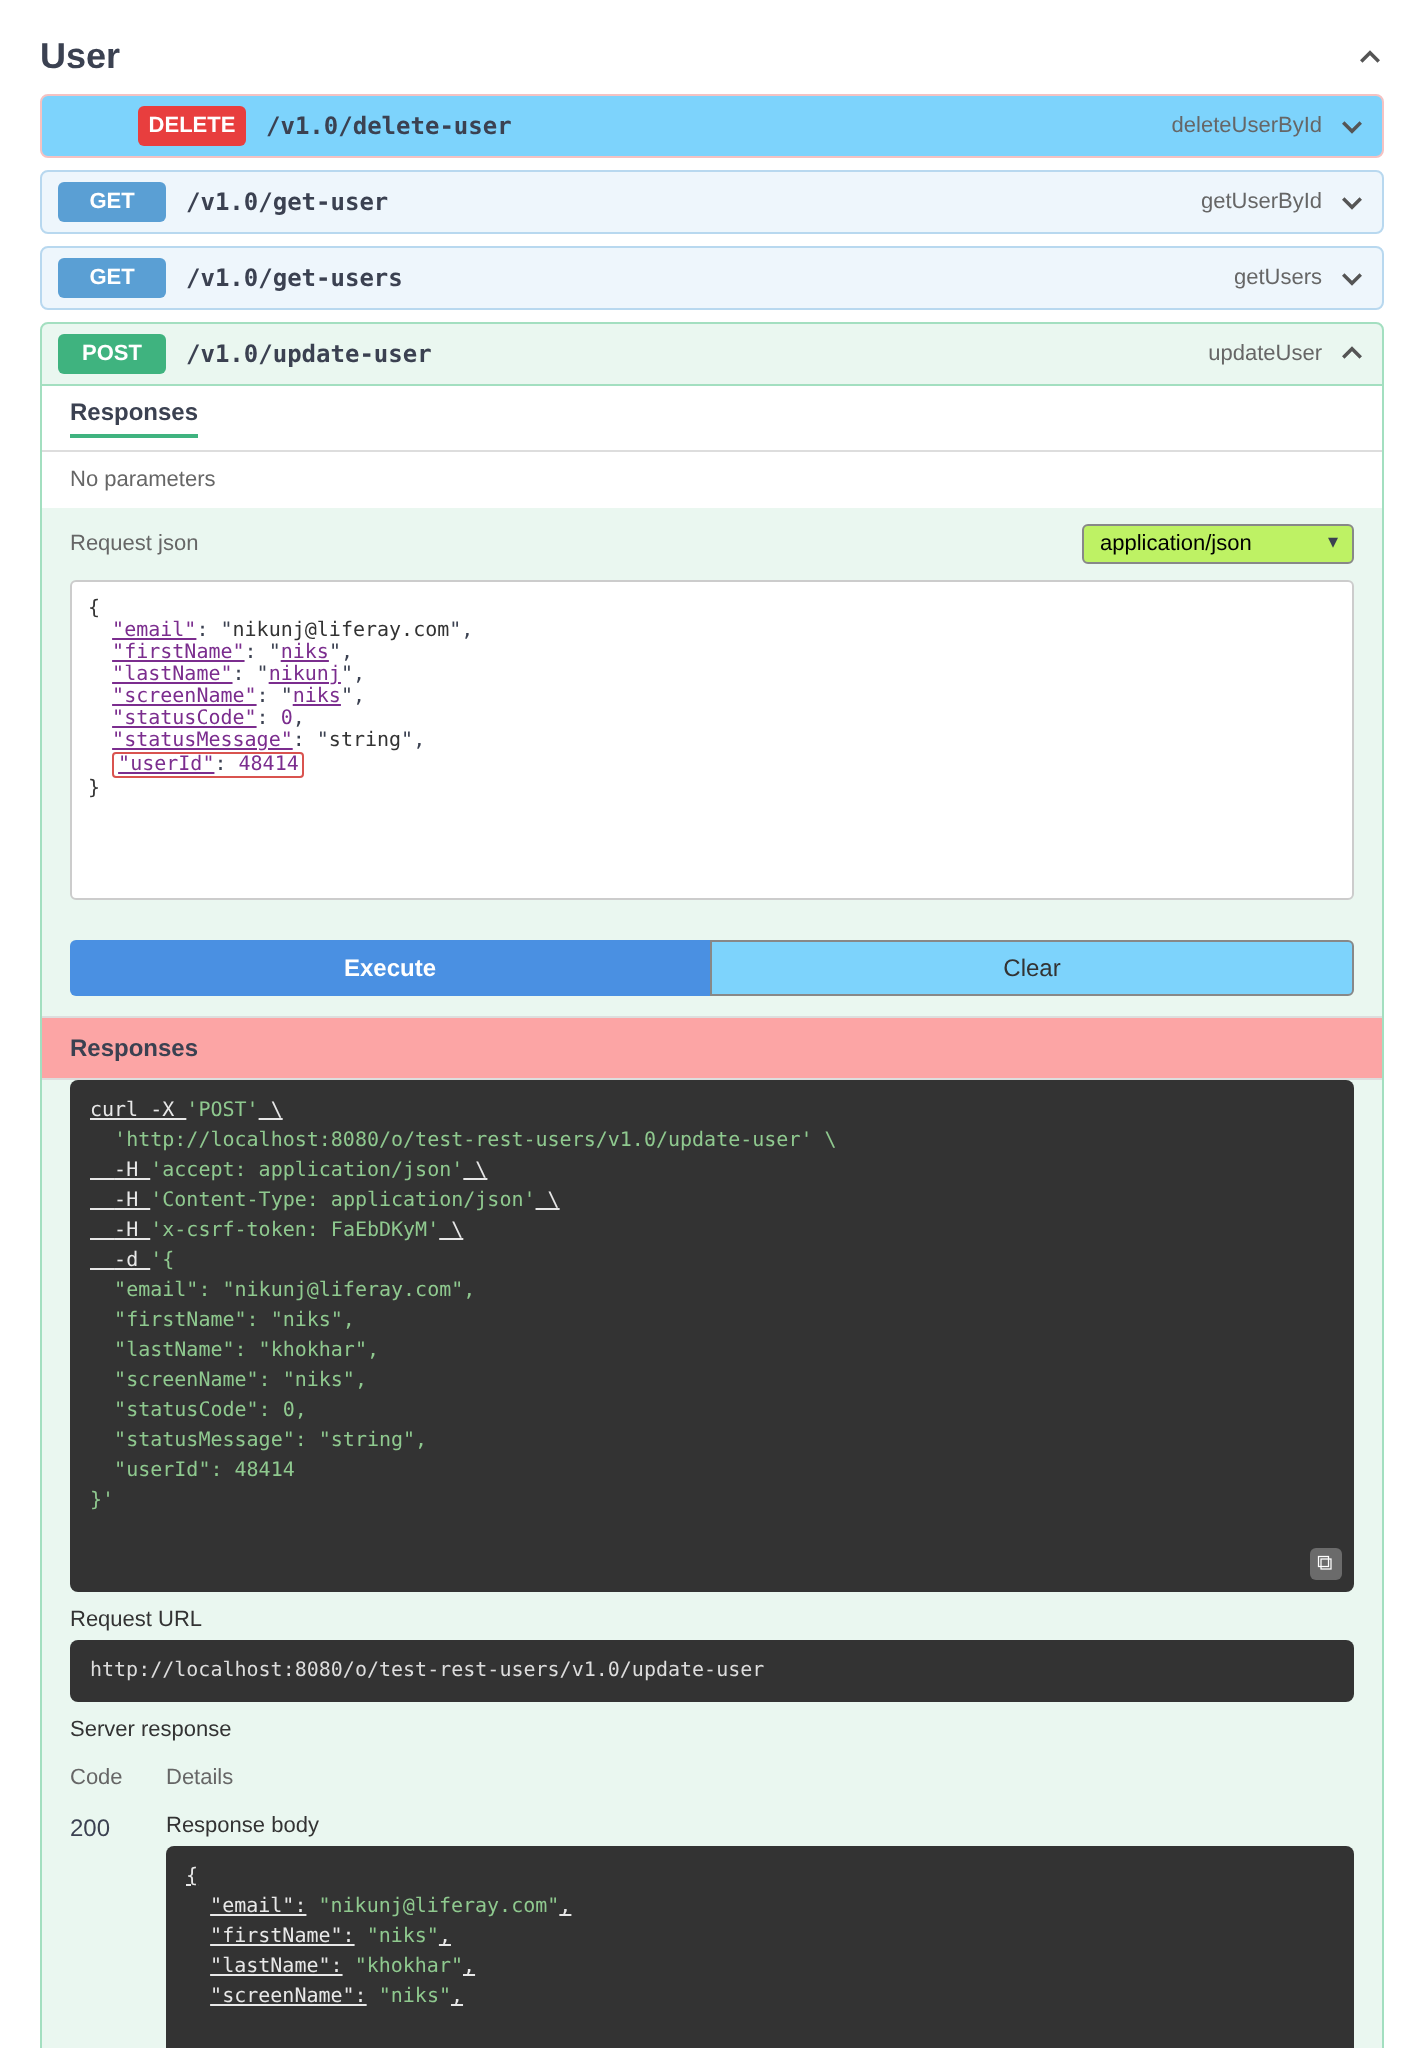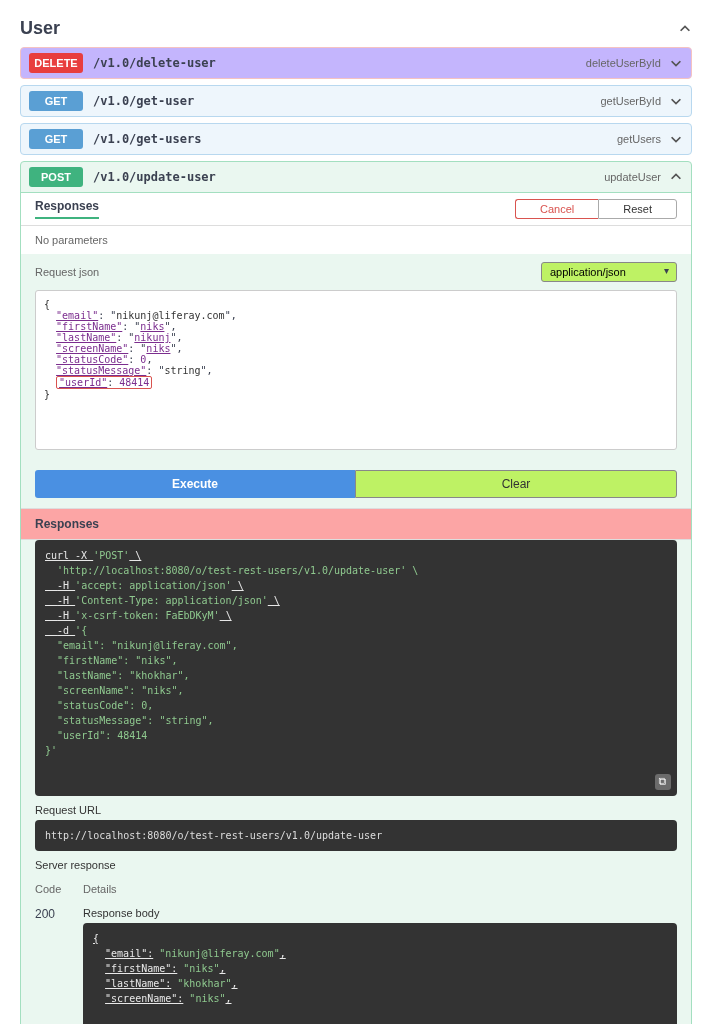--- a/index.html
+++ b/index.html
@@ -4,21 +4,21 @@
 <style>
 * { box-sizing: border-box; margin: 0; padding: 0; }
 body { font-family: -apple-system, BlinkMacSystemFont, "Segoe UI", sans-serif; font-size: 12px; background: #fff; padding: 10px 20px; color: #3b4151; }
 .section-header { display: flex; justify-content: space-between; align-items: center; padding: 8px 0; cursor: pointer; }
 .section-title { font-size: 18px; font-weight: 600; }
 .chevron { width: 14px; height: 14px; display: inline-block; }
 .chevron svg { width: 100%; height: 100%; }
 .endpoint { border: 1px solid; border-radius: 4px; margin-bottom: 6px; overflow: hidden; }
 .endpoint-header { display: flex; align-items: center; padding: 5px 8px; cursor: pointer; }
 .method { font-size: 11px; font-weight: 700; color: #fff; padding: 4px 0; border-radius: 3px; text-align: center; min-width: 54px; margin-right: 10px; }
-.ep-delete { background: #c4b5fd; border-color: #f5c2c2; }
+.ep-delete { background: #7dd3fc; border-color: #f5c2c2; padding-left: 40px; }
 .ep-delete .method { background: #e83e3e; }
 .ep-get { background: #eef6fc; border-color: #b8d8ef; }
 .ep-get .method { background: #5a9fd4; }
 .ep-post { background: #eaf7f0; border-color: #a3dfc0; }
 .ep-post .method { background: #3fb37f; }
 .path { font-family: Menlo, Consolas, monospace; font-size: 12px; font-weight: 600; flex: 1; }
 .op-id { font-size: 11px; color: #666; margin-right: 8px; }
 .expanded-body { border-top: 1px solid #a3dfc0; }
 .params-bar { display: flex; justify-content: space-between; align-items: center; padding: 6px 14px; background: #fff; border-bottom: 1px solid #ddd; }
 .params-label { font-size: 12px; font-weight: 600; border-bottom: 2px solid #3fb37f; padding-bottom: 4px; }
@@ -32,21 +32,21 @@
 .content-type-select { font-size: 11px; padding: 3px 50px 3px 8px; border: 1px solid #888; border-radius: 3px; background:#bef264; appearance:none; position:relative;}
 .select-wrap{position:relative; display:inline-block;}
 .select-wrap::after{content:'▾'; position:absolute; right:8px; top:3px; font-size:10px; pointer-events:none;}
 .body-editor { width: calc(100% - 28px); margin: 0 14px 10px; height: 160px; font-family: Menlo, Consolas, monospace; font-size: 10px; padding: 8px; border: 1px solid #ccc; border-radius: 3px; background: #fff; resize: vertical; white-space: pre; }
 .json-key { color: #7b2d8e; text-decoration: underline; }
 .json-num { color: #7b2d8e; }
 .json-plain { color: #333; }
 .highlight-box { border: 1.5px solid #d9534f; border-radius: 2px; padding: 0 2px; display: inline-block; }
 .exec-row { display: flex; padding: 10px 14px; gap: 0; }
 .btn-exec { flex: 1; background: #4a90e2; color: #fff; border: none; padding: 6px; font-size: 12px; font-weight: 600; border-radius: 3px 0 0 3px; cursor: pointer; }
-.btn-clear { flex: 1; background: #bef264; color: #333; border: 1px solid #888; padding: 6px; font-size: 12px; border-radius: 0 3px 3px 0; cursor: pointer; }
+.btn-clear { flex: 1; background: #7dd3fc; color: #333; border: 1px solid #888; padding: 6px; font-size: 12px; border-radius: 0 3px 3px 0; cursor: pointer; }
 .responses-bar { padding: 8px 14px; background: #fca5a5; border-top: 1px solid #ddd; border-bottom: 1px solid #ddd; font-size: 12px; font-weight: 600; }
 .sub-label { font-size: 11px; color: #333; margin: 8px 14px 4px; }
 .code-block { background: #333; color: #ddd; border-radius: 4px; margin: 0 14px 8px; padding: 8px 10px; font-family: Menlo, Consolas, monospace; font-size: 10px; line-height: 1.5; white-space: pre-wrap; position: relative; }
 .cb-green { color: #8fc98f; }
 .cb-white { color: #e8e8e8; text-decoration: underline; }
 .resp-table { width: 100%; padding: 4px 14px; font-size: 11px; }
 .resp-headers-row { display: flex; color: #666; padding: 4px 0; }
 .resp-col-code { width: 48px; }
 .resp-col-details { flex: 1; }
 .resp-row { display: flex; padding-top: 8px; }
@@ -106,24 +106,20 @@
     <span class="path">/v1.0/update-user</span>
     <span class="op-id">updateUser</span>
     <span class="chevron"><svg viewBox="0 0 16 16">
           <path d="M3 10l5-5 5 5" stroke="#555" stroke-width="2" fill="none"></path>
         </svg></span>
   </div>
 
   <div class="expanded-body">
     <div class="params-bar">
       <span class="params-label">Responses</span>
-      <div class="btn-group">
-        <button class="btn-small btn-cancel">Cancel</button>
-        <button class="btn-small btn-reset">Reset</button>
-      </div>
     </div>
 
     <div class="no-params">No parameters</div>
 
     <div class="req-body-bar">
       <span class="req-body-label">Request json</span>
       <span class="select-wrap">
         <select class="content-type-select">
           <option>application/json</option>
         </select>

